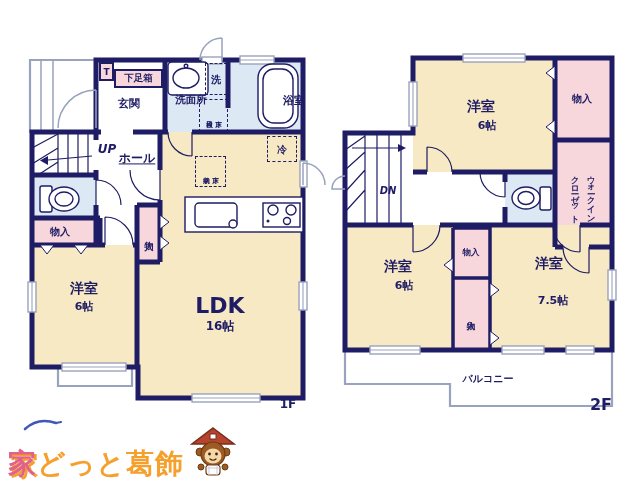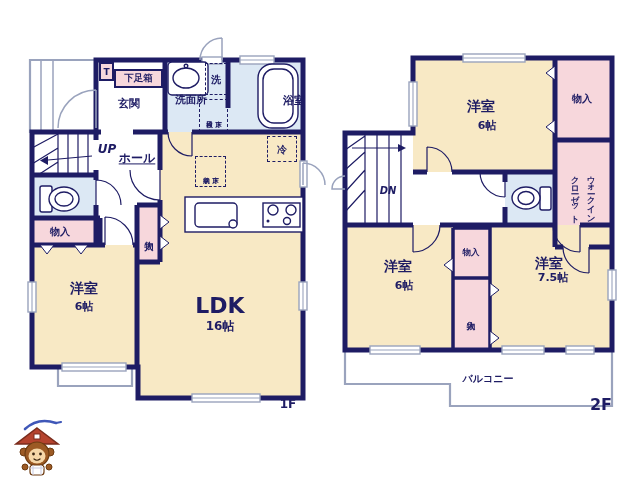--- a/index.html
+++ b/index.html
@@ -255,29 +255,32 @@
     </div>
   </div>
   <div class="lbl it" style="left:388px;top:190px;font-size:10px;">DN</div>
   <div class="lbl" style="left:398px;top:267px;font-size:14px;">洋室</div>
   <div class="lbl" style="left:404px;top:286px;font-size:11px;">6帖</div>
   <div class="lbl" style="left:471px;top:253px;font-size:8.5px;">物入</div>
   <div class="vbox" style="left:463px;top:293px;width:17px;height:42px;font-size:8.5px;">
     <span>物入</span>
   </div>
   <div class="lbl" style="left:549px;top:264px;font-size:14px;">洋室</div>
-  <div class="lbl" style="left:553px;top:278px;font-size:11px;">7.5帖</div>
+  <div class="lbl" style="left:553px;top:301px;font-size:11px;">7.5帖</div>
   <div class="lbl" style="left:488px;top:378px;font-size:10px;">バルコニー</div>
   <div class="lbl" style="left:601px;top:405px;font-size:16px;">2F</div>
 
   <div class="logo">
     <svg class="swoosh" width="42" height="18" viewBox="0 0 42 18">
       <path d="M3,15 Q16,3 34,9" fill="none" stroke="var(--logo-blue)" stroke-width="2.6" stroke-linecap="round"></path>
       <path d="M34,9 L39,8" fill="none" stroke="var(--logo-blue)" stroke-width="2.2" stroke-linecap="round"></path>
     </svg>
+    <div class="logo-text">
+      <span class="logo-ie">家</span><span class="logo-rest">どっと</span><span class="logo-rest">葛飾</span>
+    </div>
     <svg width="46" height="52" viewBox="0 0 46 52" style="margin-left:6px;">
       <polygon points="23,2 44,18 2,18" fill="var(--mascot-roof)" stroke="#7a2c1c" stroke-width="1.5"></polygon>
       <rect x="20" y="8" width="6" height="5" fill="#fff" stroke="#7a2c1c" stroke-width="1"></rect>
       <circle cx="10" cy="26" r="4" fill="var(--mascot-brown)" stroke="#6e3c12" stroke-width="1"></circle>
       <circle cx="36" cy="26" r="4" fill="var(--mascot-brown)" stroke="#6e3c12" stroke-width="1"></circle>
       <circle cx="23" cy="28" r="12" fill="var(--mascot-brown)" stroke="#6e3c12" stroke-width="1.2"></circle>
       <ellipse cx="23" cy="30" rx="8.5" ry="7.5" fill="#f6d7a8"></ellipse>
       <circle cx="19.5" cy="28" r="1.4" fill="#3a2410"></circle>
       <circle cx="26.5" cy="28" r="1.4" fill="#3a2410"></circle>
       <path d="M20,33 Q23,35.5 26,33" fill="none" stroke="#3a2410" stroke-width="1.2" stroke-linecap="round"></path>

